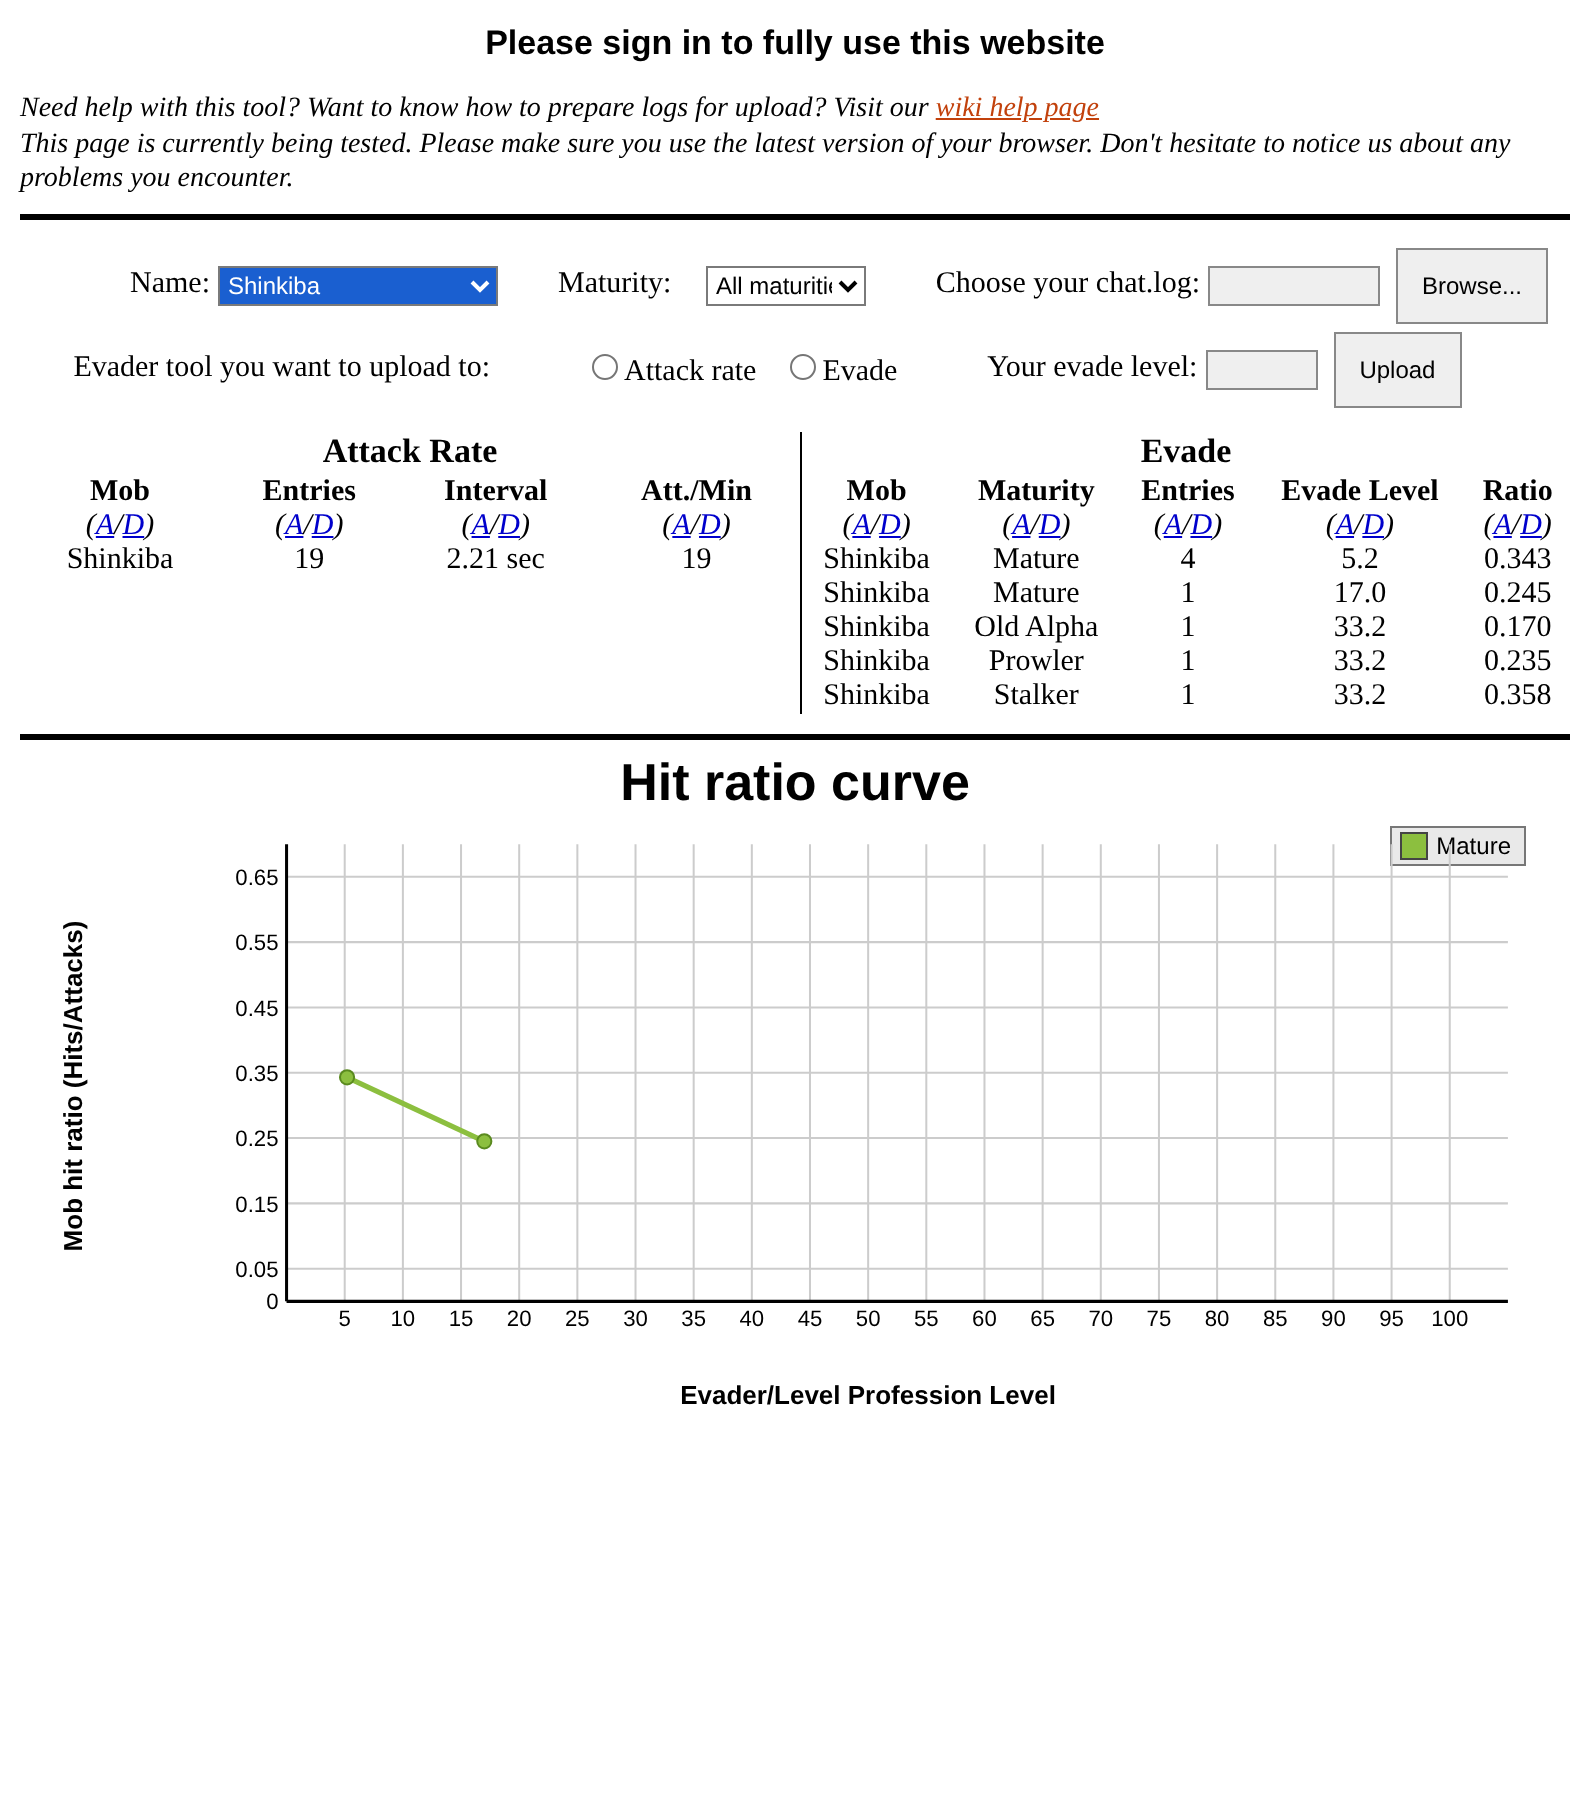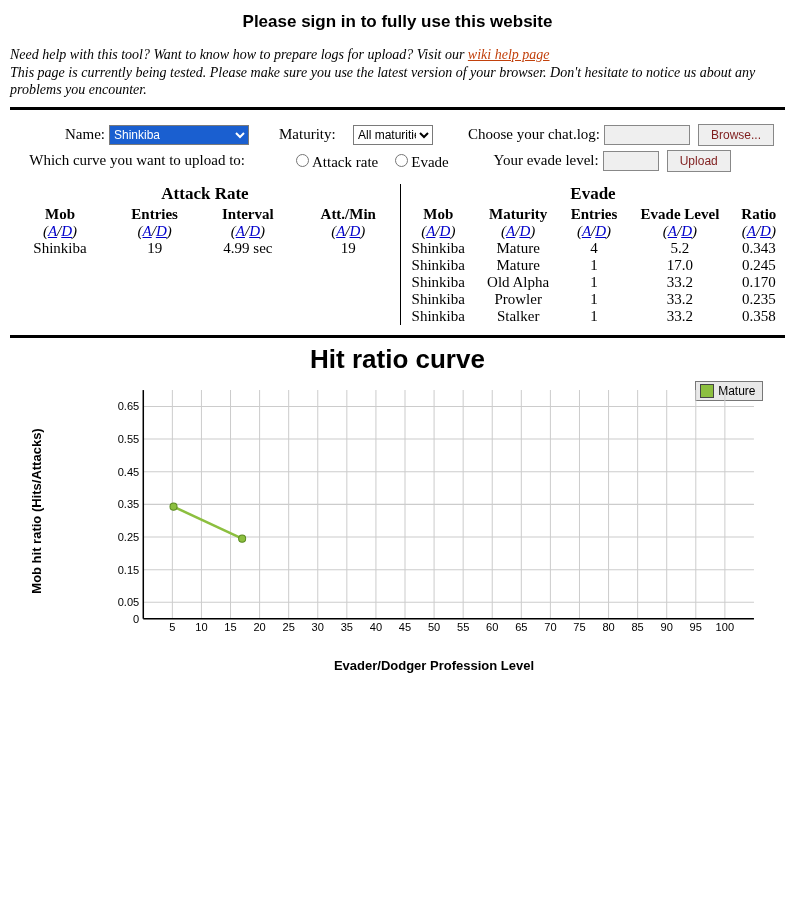--- a/index.html
+++ b/index.html
@@ -88,24 +88,24 @@
     height: 18px;
     background: #efefef;
     padding: 0 2px;
   }
   .txt-chatlog { width: 80px; }
   button.btn {
     font-family: Arial, sans-serif;
     font-size: 12px;
     border: 1px solid #888;
     background: #efefef;
-    height: 22px;
+    height: 38px;
     padding: 0 12px;
     margin-left: 8px;
-    color:#7f1d1d;
+    color:#000000;
   }
   .row2 .lbl-which {
     width: 235px;
     text-align: right;
     padding-right: 6px;
   }
   .radio-grp {
     display: flex;
     align-items: center;
     margin-left: 40px;
@@ -240,21 +240,21 @@
       </select>
       <div class="lbl-maturity">Maturity:</div>
       <select class="ctl mat-select">
         <option>All maturities</option>
       </select>
       <div class="lbl-chatlog">Choose your chat.log:</div>
       <input class="txt txt-chatlog" type="text" disabled="" style="">
       <button class="btn">Browse...</button>
     </div>
     <div class="form-row row2">
-      <div class="lbl-which">Which curve you want to upload to:</div>
+      <div class="lbl-which">Evader tool you want to upload to:</div>
       <div class="radio-grp">
         <label><input type="radio" name="tool" style=""><span>Attack rate</span></label>
         <label><input type="radio" name="tool" style=""><span>Evade</span></label>
       </div>
       <div class="lbl-evade-lvl">Your evade level:</div>
       <input class="txt txt-evade" type="text" style="">
       <button class="btn btn-upload">Upload</button>
     </div>
   </div>
 
@@ -272,21 +272,21 @@
         </tr>
         <tr>
           <td class="sort-wrap">(<a href="#" class="sort">A</a>/<a href="#" class="sort">D</a>)</td>
           <td class="sort-wrap">(<a href="#" class="sort">A</a>/<a href="#" class="sort">D</a>)</td>
           <td class="sort-wrap">(<a href="#" class="sort">A</a>/<a href="#" class="sort">D</a>)</td>
           <td class="sort-wrap">(<a href="#" class="sort">A</a>/<a href="#" class="sort">D</a>)</td>
         </tr>
         <tr>
           <td>Shinkiba</td>
           <td>19</td>
-          <td>4.99 sec</td>
+          <td>2.21 sec</td>
           <td>19</td>
         </tr>
       </tbody>
         </table>
     </div>
 
     <div class="tbl-right">
       <div class="tbl-title">Evade</div>
       <table class="data">
         <tbody>
@@ -349,21 +349,21 @@
   <hr class="hr-thick2">
 
   <div class="chart-title">Hit ratio curve</div>
 
   <div class="chart-box">
     <div class="legend">
       <span class="swatch"></span>
       <span>Mature</span>
     </div>
     <div class="yaxis-label">Mob hit ratio (Hits/Attacks)</div>
-    <div class="xaxis-label">Evader/Dodger Profession Level</div>
+    <div class="xaxis-label">Evader/Level Profession Level</div>
     <div class="plot-area">
       <svg class="plot" id="plot" viewBox="0 0 640 250" preserveAspectRatio="none">
           <line x1="58.80952380952381" y1="5" x2="58.80952380952381" y2="230" class="grid" stroke="#ccc"></line>
           <text x="58.80952380952381" y="242" text-anchor="middle" class="tick-label">5</text>
           <line x1="87.61904761904762" y1="5" x2="87.61904761904762" y2="230" class="grid" stroke="#ccc"></line>
           <text x="87.61904761904762" y="242" text-anchor="middle" class="tick-label">10</text>
           <line x1="116.42857142857143" y1="5" x2="116.42857142857143" y2="230" class="grid" stroke="#ccc"></line>
           <text x="116.42857142857143" y="242" text-anchor="middle" class="tick-label">15</text>
           <line x1="145.23809523809524" y1="5" x2="145.23809523809524" y2="230" class="grid" stroke="#ccc"></line>
           <text x="145.23809523809524" y="242" text-anchor="middle" class="tick-label">20</text>

